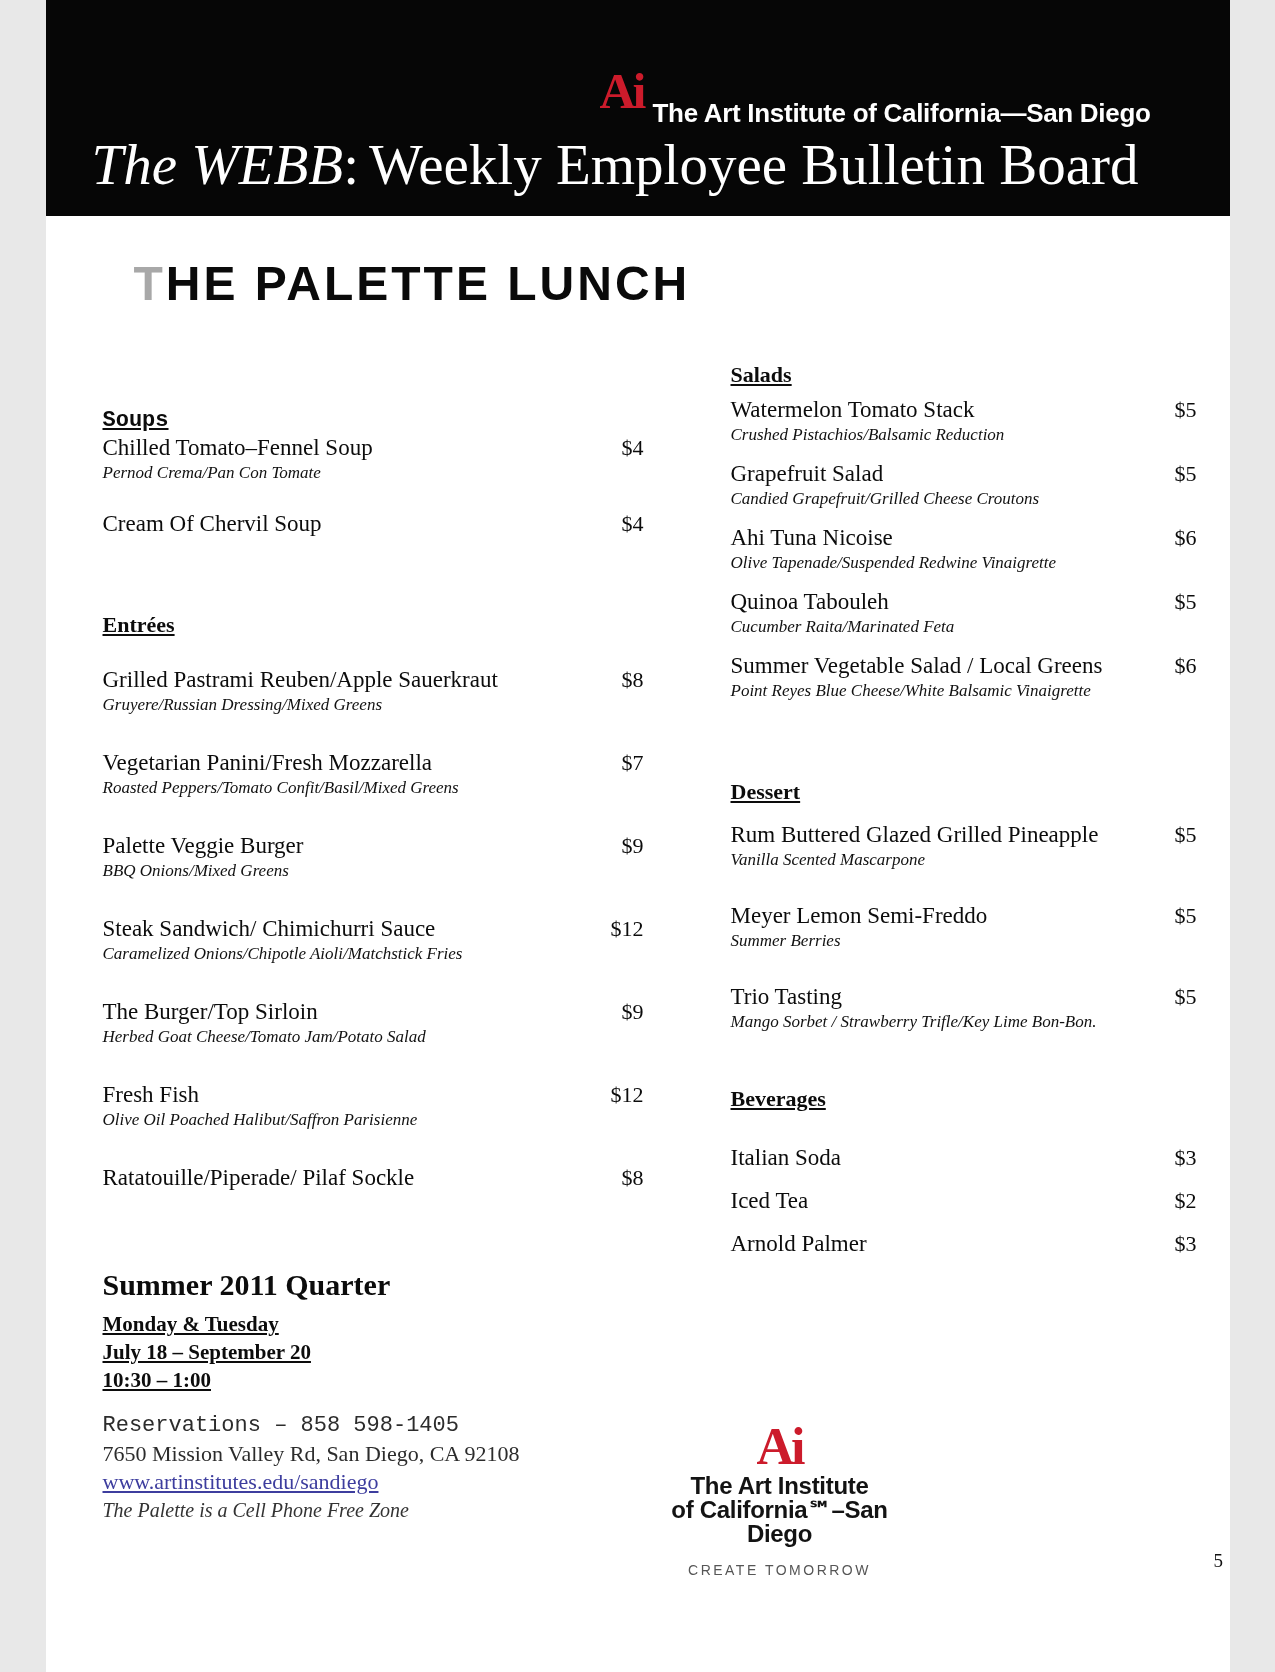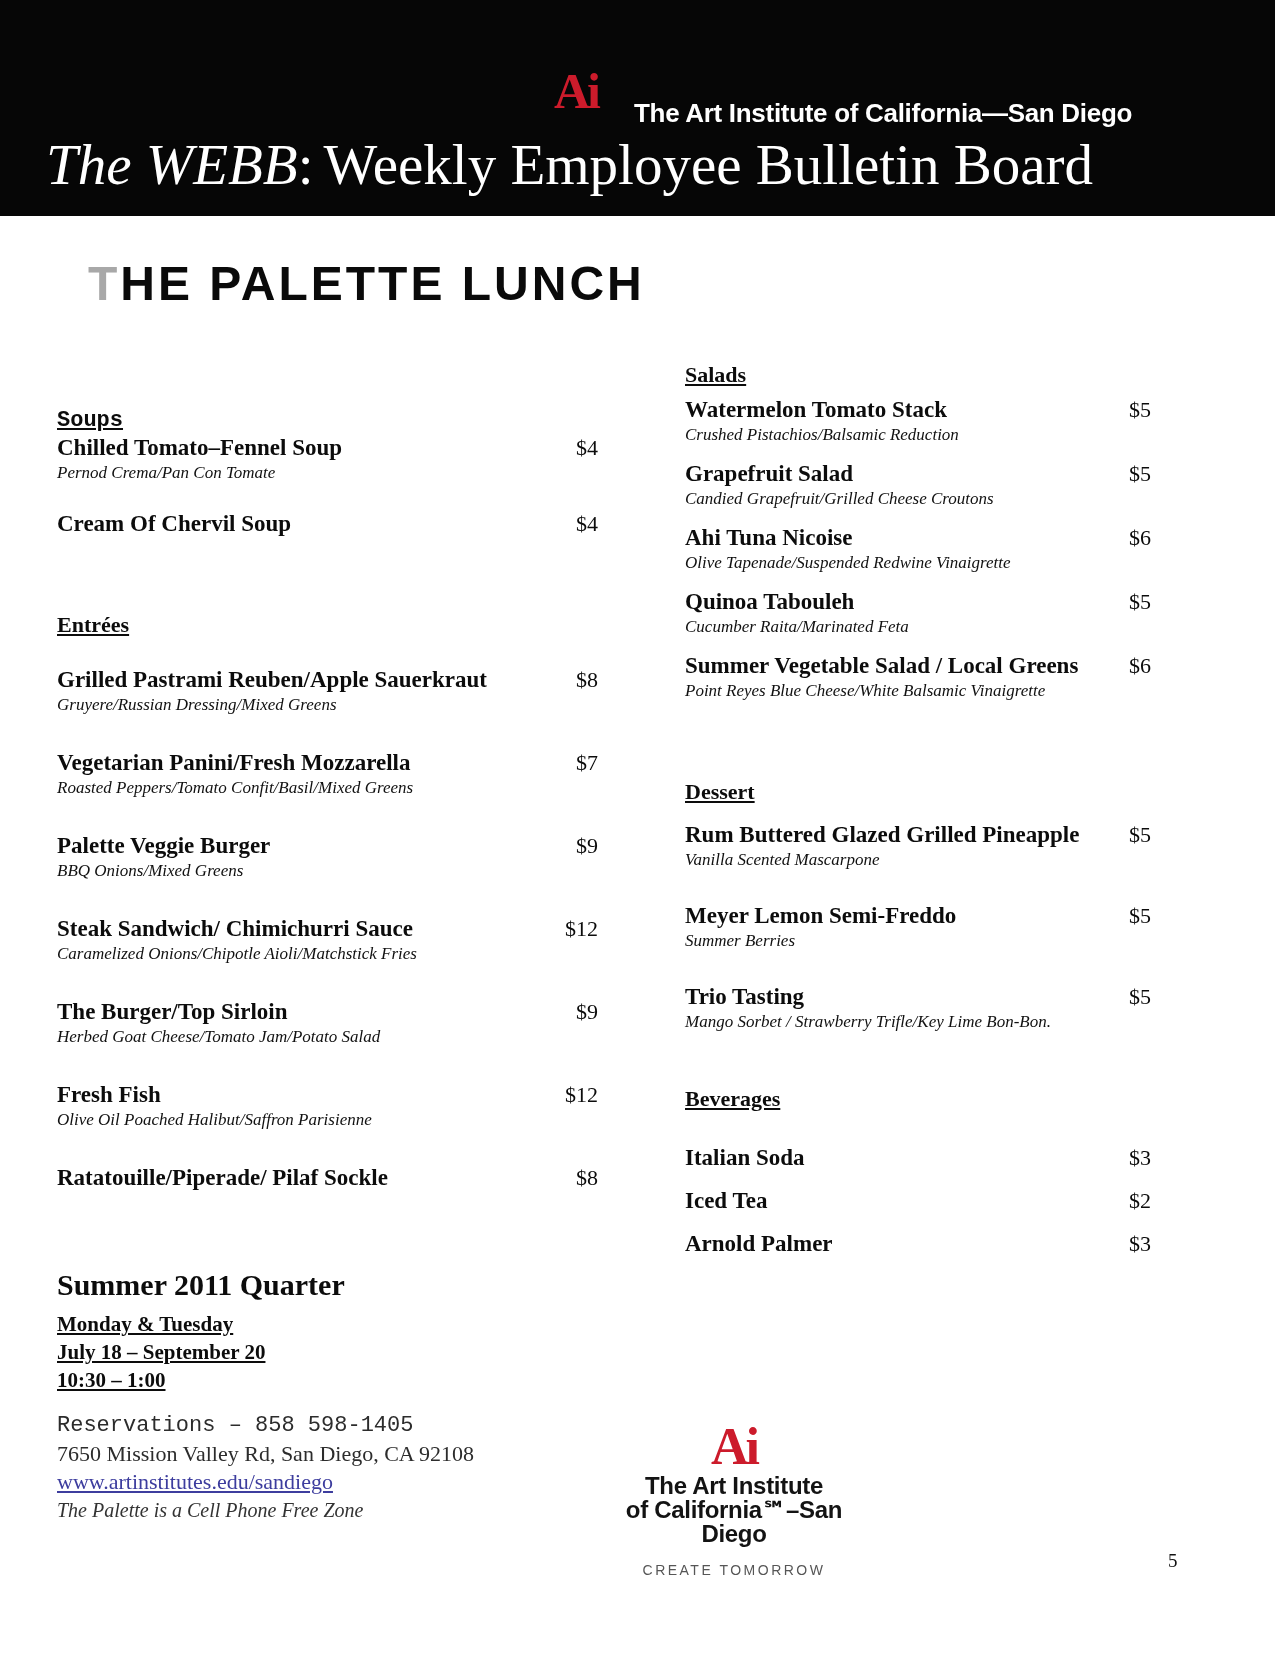--- a/index.html
+++ b/index.html
@@ -1,30 +1,30 @@
 <!DOCTYPE html>
 <html><head>
 <meta charset="utf-8">
 <style>
   html,body { margin:0; padding:0; background:#e8e8e8; }
   .page {
-    position:relative; width:1275px; height:1672px; margin:0 auto;
+    position:relative; width:1184px; height:1672px; margin:0 auto;
     background:#ffffff; font-family:"Liberation Serif", serif; color:#0c0c0c;
     overflow:hidden;
   }
 
   
   .topbar { position:absolute; left:0; top:0; width:1275px; height:216px; background:#060606; }
   .ai-logo-top {
     position:absolute; left:554px; top:66px;
     font-family:"Liberation Serif", serif; font-weight:bold; font-size:50px;
     color:#cc1b2b; letter-spacing:-3px; line-height:1;
   }
   .institute-top {
-    position:absolute; left:634px; top:98px;
+    position:absolute; left:607px; top:98px;
     font-family:"Liberation Sans", sans-serif; font-weight:bold; font-size:26px;
     color:#ffffff; letter-spacing:-0.3px; white-space:nowrap;text-align:center;
   }
   .webb-title {
     position:absolute; left:46px; top:134px; width:1220px;
     font-size:57px; color:#ffffff; white-space:nowrap; line-height:1.1;
   }
   .webb-italic { font-style:italic; }
   .webb-rest { margin-left:10px; }
 
@@ -55,21 +55,21 @@
   #sec-beverages .sec-heading { margin-bottom:32px; }
 
   .mi { margin-bottom:14px; }
   #sec-soups     .mi { margin-bottom:26px; }
   #sec-entrees   .mi { margin-bottom:33px; }
   #sec-salads    .mi { margin-bottom:14px; }
   #sec-dessert   .mi { margin-bottom:31px; }
   #sec-beverages .mi { margin-bottom:15px; }
 
   .row { display:flex; justify-content:space-between; align-items:baseline; }
-  .nm { font-weight:bold; font-size:23px; line-height:28px; white-space:nowrap; }
+  .nm { font-weight:normal; font-size:23px; line-height:28px; white-space:nowrap; }
   .pr { font-size:22px; line-height:28px; padding-left:8px; }
   .ds { font-style:italic; font-size:17px; line-height:22px; color:#111; }
 
   
   .footer-info {
     position:absolute; left:57px; top:1266px; width:560px; text-align:left;
   }
   .quarter { font-size:30px; font-weight:bold; line-height:38px; margin:0; }
   .sched   { font-size:21px; font-weight:bold; line-height:28px;text-decoration:underline; }
   .sched.first { margin-top:6px; }

